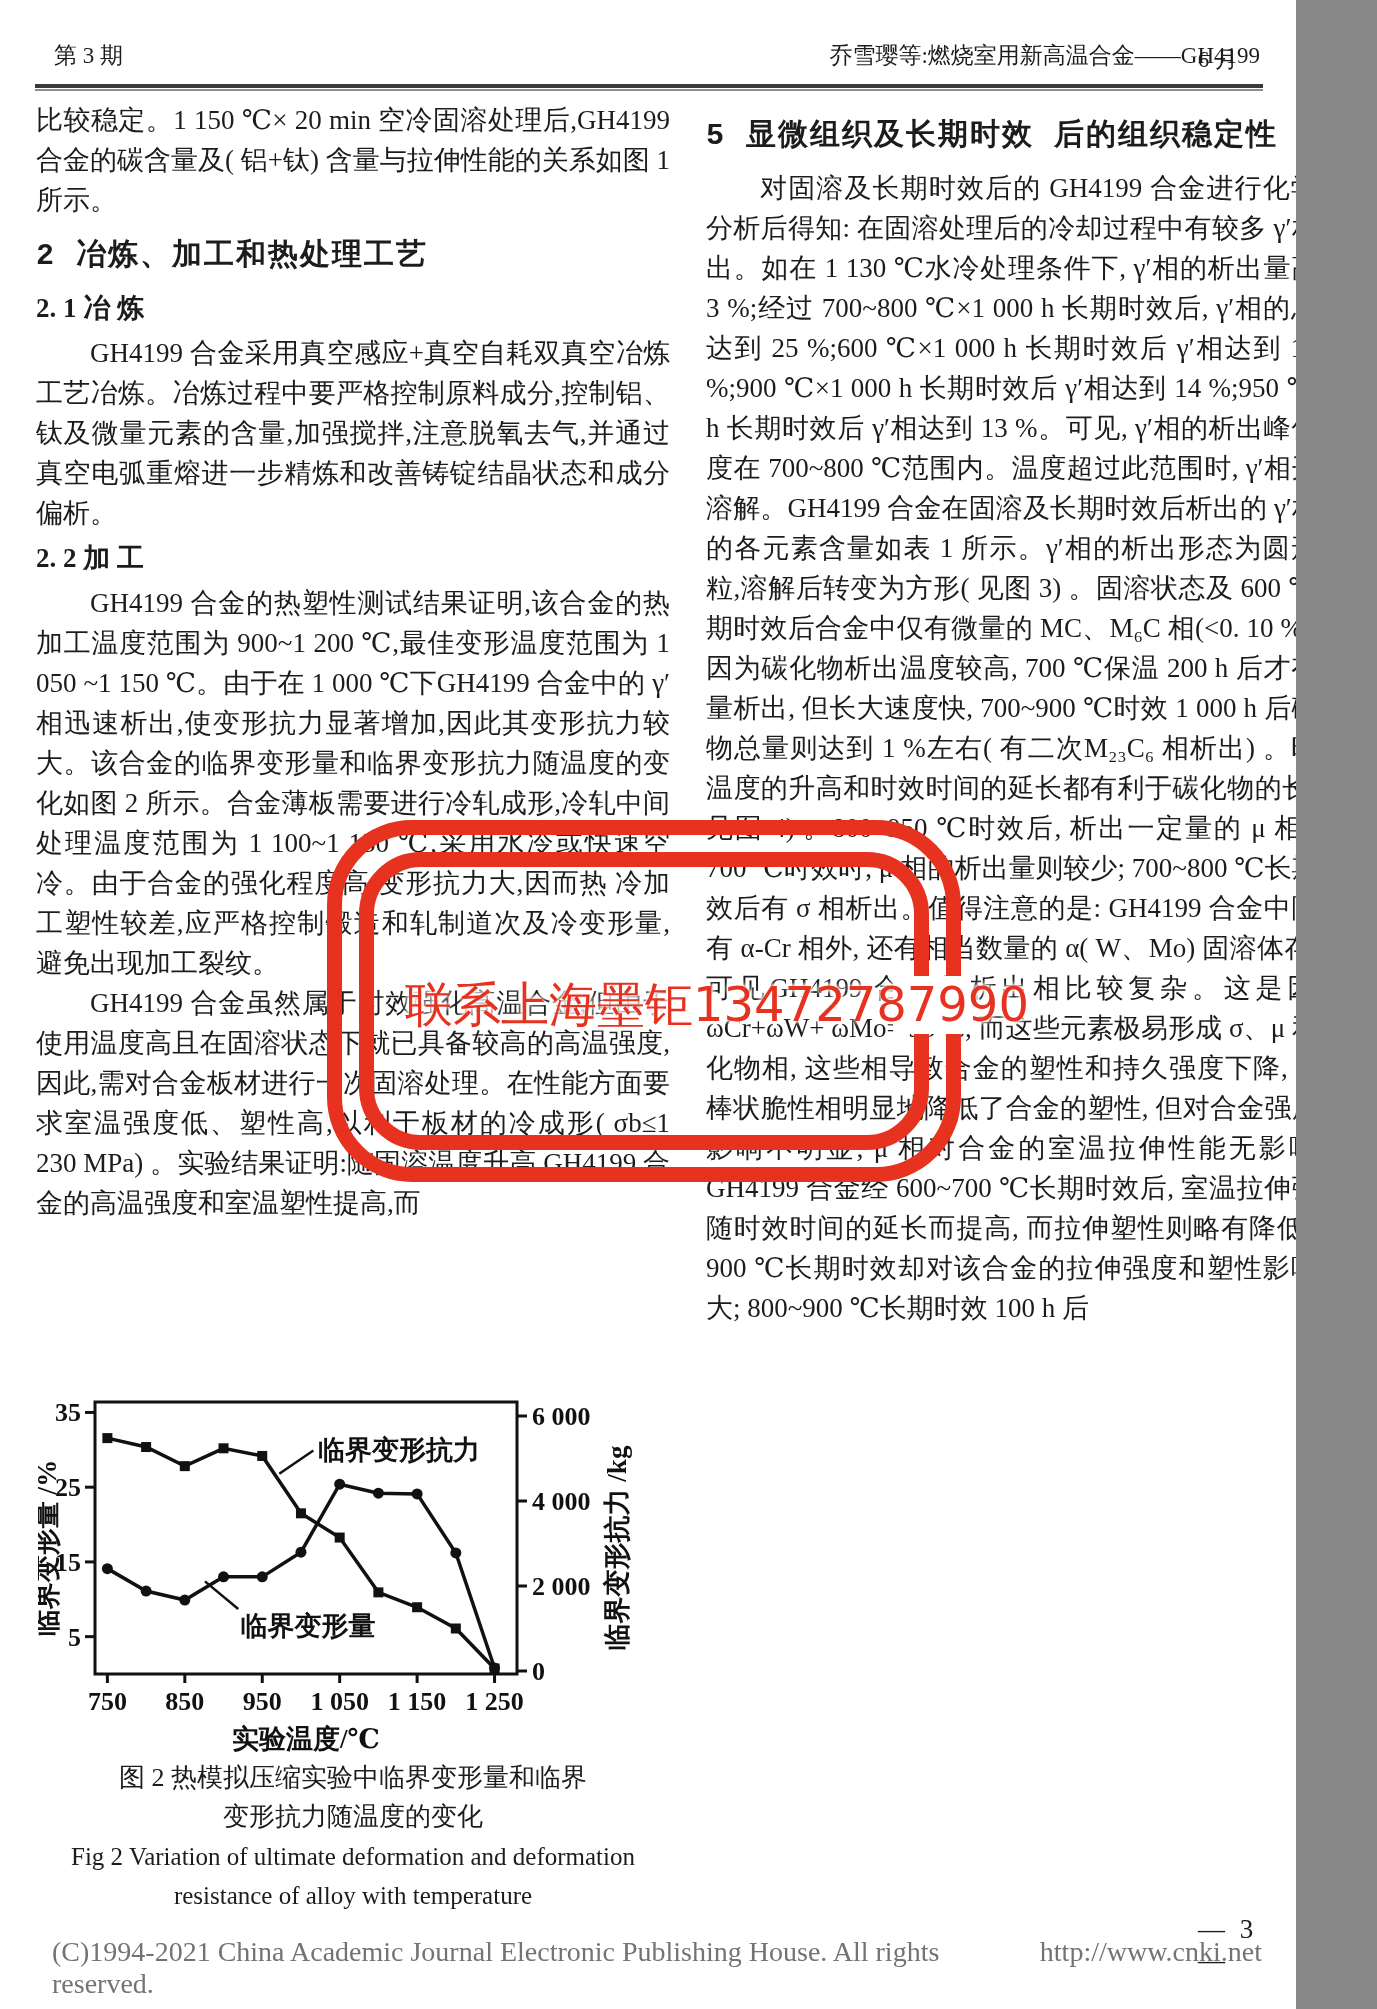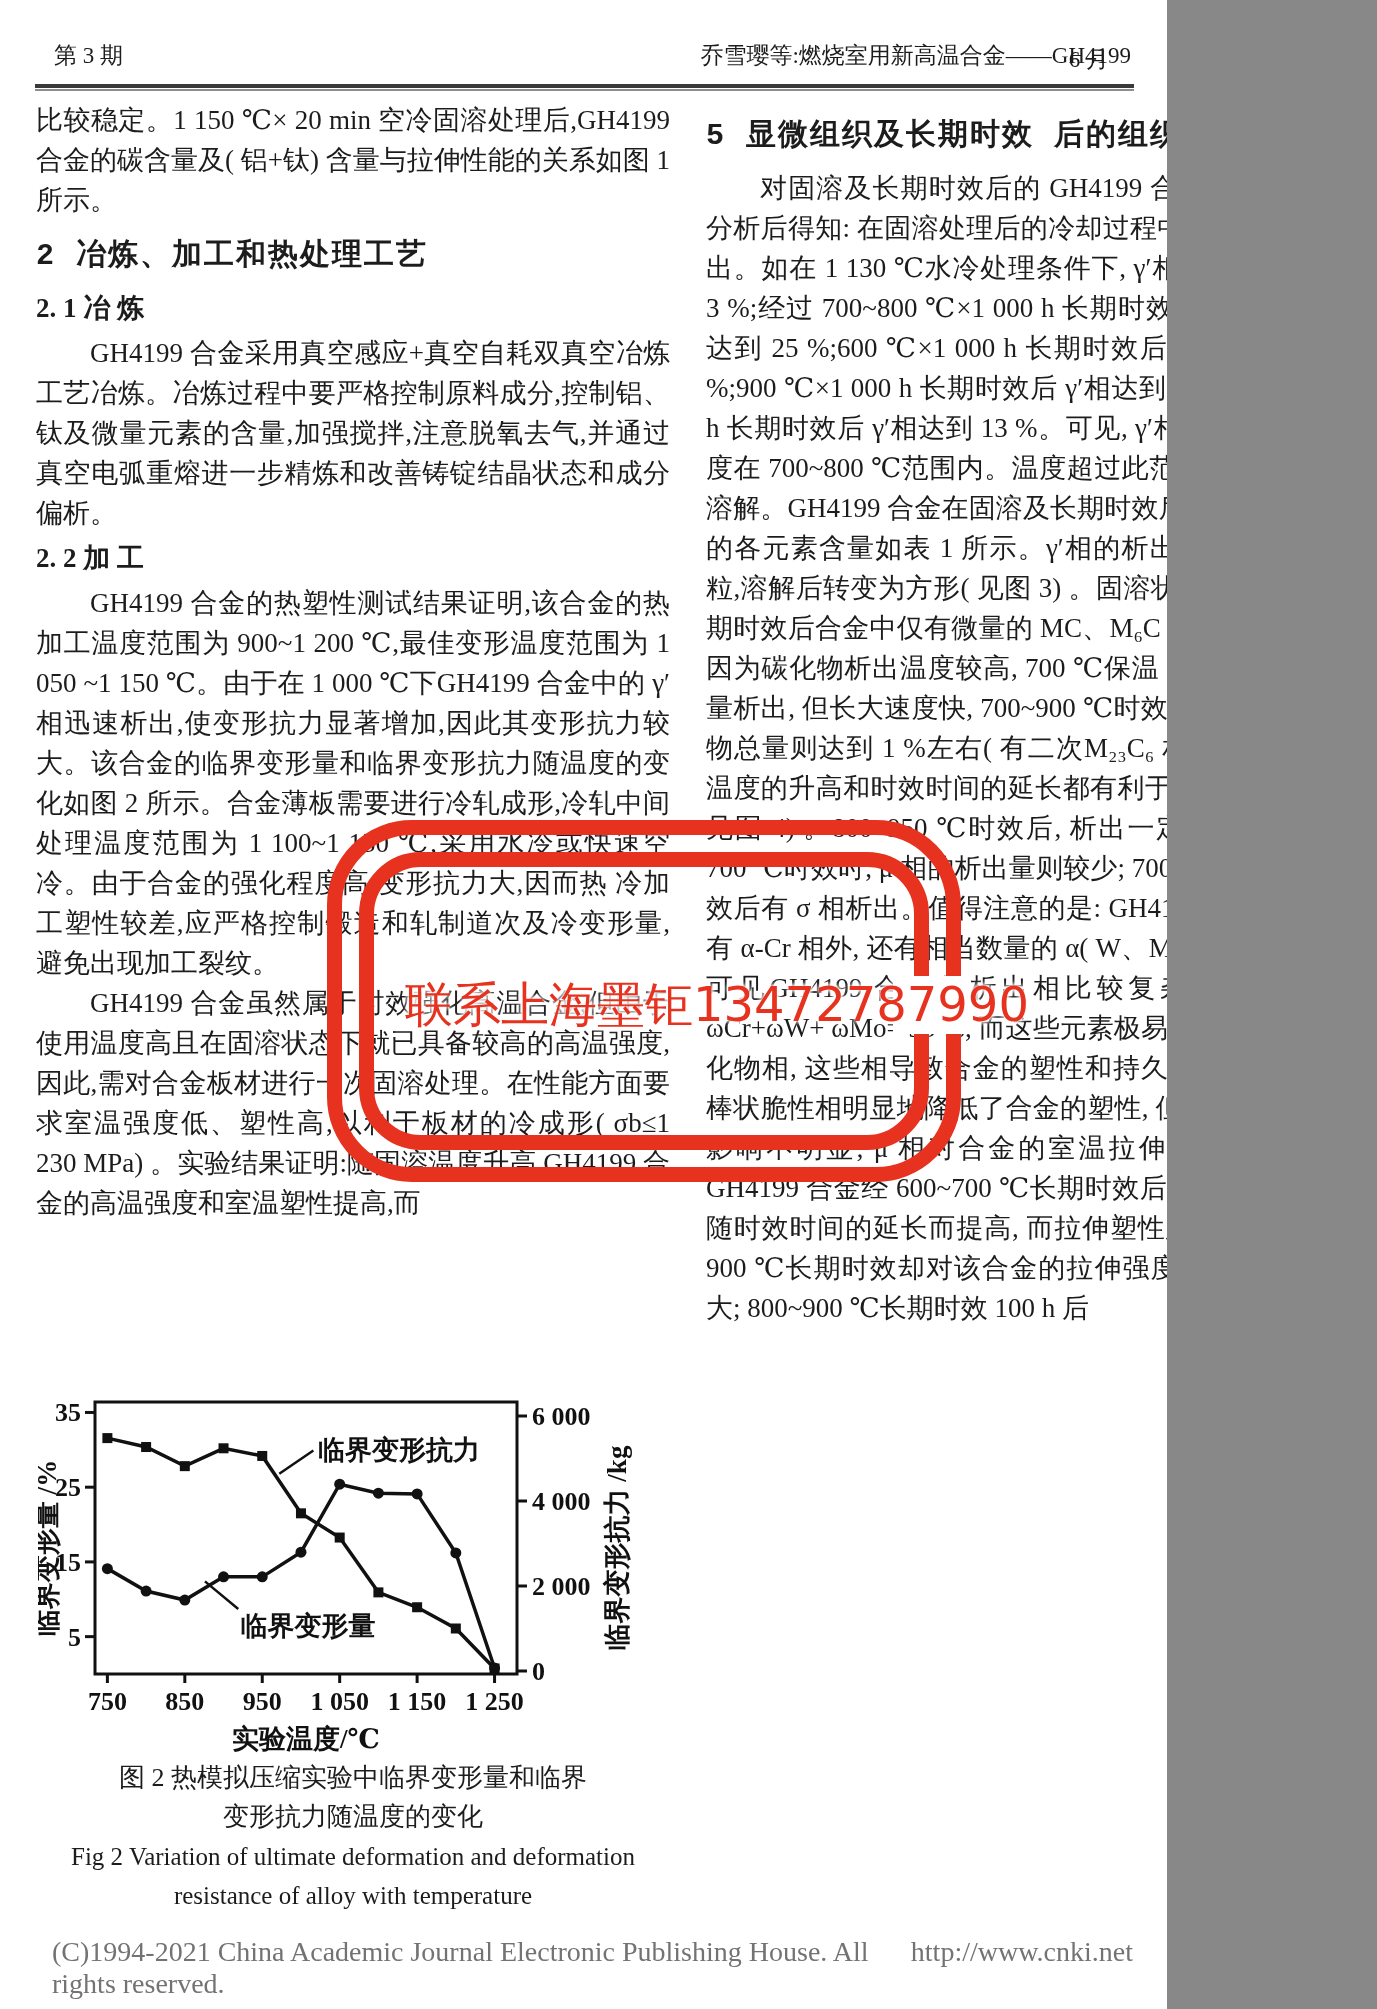--- a/index.html
+++ b/index.html
@@ -1,16 +1,16 @@
 <!DOCTYPE html>
 <html><head>
 <meta charset="utf-8">
 <style>
   html,body{margin:0;padding:0;background:#888;}
-  .page{position:relative;width:1167px;height:2009px;background:#ffffff;overflow:hidden;
+  .page{position:relative;width:1296px;height:2009px;background:#ffffff;overflow:hidden;
         font-family:"Liberation Serif","DejaVu Serif",serif;color:#1c1c1c;}
   
   .hdr{position:absolute;top:40px;left:36px;right:36px;height:34px;font-size:23px;}
   .hdr .l{position:absolute;left:18px;top:0;}
   .hdr .c{position:absolute;left:0;right:0;top:0;text-align:right;}
   .hdr .r{position:absolute;right:22px;top:4px;}
   .rule{position:absolute;left:35px;right:33px;top:84px;height:7px;}
   .rule .a{height:4px;background:#3a3a3a;}
   .rule .b{height:2px;background:#8d8d8d;margin-top:1px;}
   

